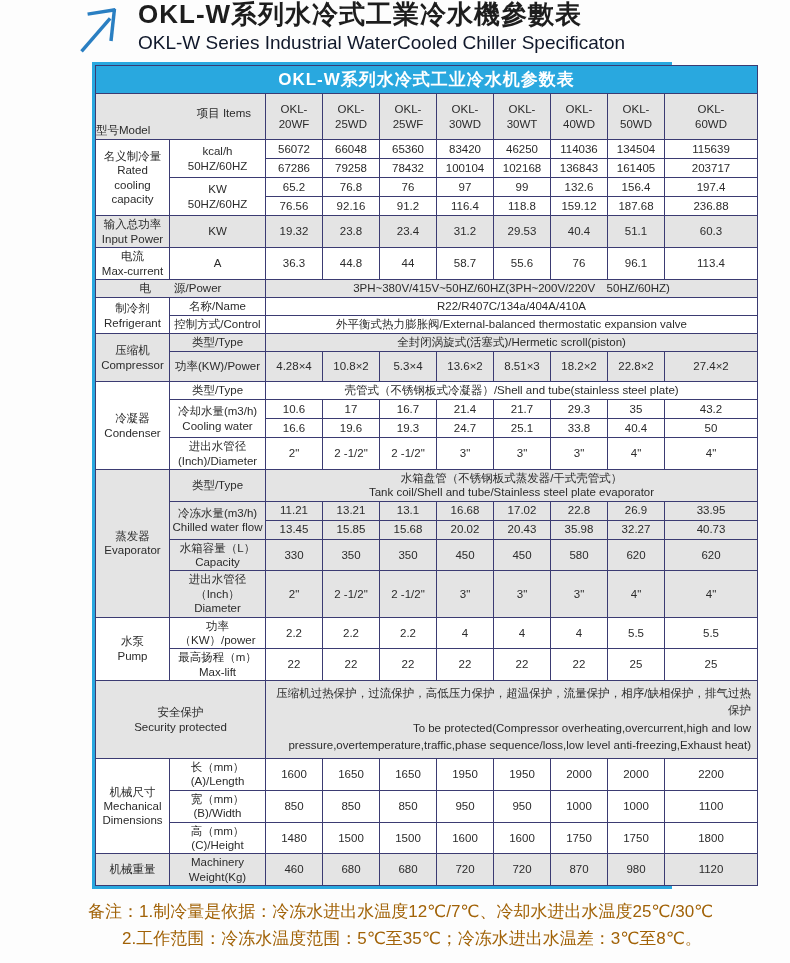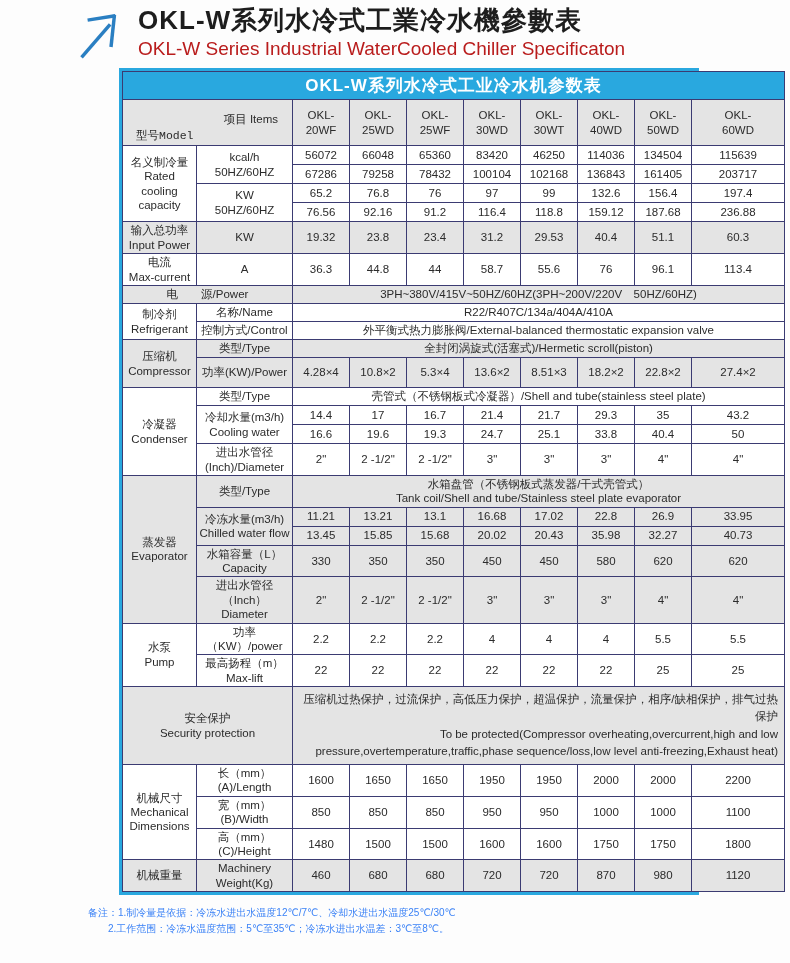--- a/index.html
+++ b/index.html
@@ -1,47 +1,47 @@
 <!DOCTYPE html>
 <html><head>
 <meta charset="utf-8">
 <style>
   html,body{margin:0;padding:0;background:#ffffff;}
   body{width:790px;font-family:"Liberation Sans","DejaVu Sans",sans-serif;color:#2b2b2b;}
-  .page{width:790px;min-height:963px;background:#fdfdfd;box-sizing:border-box;padding-top:6px;}
+  .page{width:790px;min-height:963px;background:#fdfdfd;box-sizing:border-box;padding-top:0;}
 
   
   .doc-header{display:flex;align-items:flex-start;gap:14px;padding-left:72px;margin-bottom:8px;}
   .logo{width:52px;height:52px;flex:0 0 auto;margin-top:2px;}
   .title-zh{font-size:26px;font-weight:bold;color:#1d1d1d;margin:0;line-height:1.15;letter-spacing:1px;}
-  .title-en{font-size:19px;font-weight:normal;color:#b91c1c;margin:2px 12px 0 0;line-height:1.15;}
+  .title-en{font-size:19px;font-weight:normal;color:#0f172a;margin:2px 12px 0 0;line-height:1.15;}
 
   
-  .tbl-wrap{margin-left:119px;width:580px;border:3px solid #29a8df;box-sizing:border-box;}
+  .tbl-wrap{margin-left:92px;width:580px;border:3px solid #29a8df;box-sizing:border-box;}
   table{border-collapse:collapse;width:100%;table-layout:fixed;}
   td,th{border:1px solid #3b3b72;font-size:11.5px;font-weight:normal;text-align:center;
         vertical-align:middle;padding:1px 2px;line-height:1.25;white-space:pre-line;
         overflow:hidden;}
   .tbl-title{background:#29a8df;color:#ffffff;font-size:17px;font-weight:bold;
              height:25px;letter-spacing:1px;white-space:normal;}
   .bg-g td,.bg-g th{background:#e4e4e4;}
   .bg-w td,.bg-w th{background:#ffffff;}
   .h18{height:18px}.h19{height:19px}.h26{height:26px}.h30{height:30px}.h32{height:32px}
   .cat{font-size:11.5px;}
   .corner{position:relative;height:30px;
     background-image:linear-gradient(to bottom right,transparent calc(50% - 1px),#3b3b72 calc(50% - 1px),#3b3b72 calc(50% + 1px),transparent calc(50% + 1px));}
   .bg-g .corner{background-color:#e4e4e4;}
-  .corner-model{position:absolute;left:13px;bottom:2px;font-size:11.5px;font-family:Liberation Mono, monospace;}
+  .corner-model{position:absolute;left:0;bottom:2px;font-size:11.5px;}
   .corner-items{position:absolute;right:14px;top:12px;font-size:11.5px;}
   .sec-cell{text-align:left;padding:4px 6px;line-height:1.5;white-space:normal;}
   .sec-cell div{white-space:normal;text-align:right;}
 
   
   .notes{margin:10px 0 0 88px;width:682px;}
-  .note{font-size:10px;line-height:1.58;color:#3b82f6;white-space:pre-wrap;}
+  .note{font-size:17px;line-height:1.58;color:#a16207;white-space:pre-wrap;}
 </style>
 </head>
 <body>
 
 <div class="page">
 
   <div class="doc-header">
     <svg class="logo" viewBox="0 0 60 60">
       <line x1="11" y1="57" x2="44" y2="19" stroke="#2a7fc2" stroke-width="4" stroke-linecap="butt"></line>
       <line x1="18" y1="14" x2="50" y2="9" stroke="#2a7fc2" stroke-width="4" stroke-linecap="butt"></line>
@@ -208,21 +208,21 @@
 
     <tr class="bg-w h18">
       <td rowspan="4" class="cat">冷凝器
 Condenser</td>
       <td>类型/Type</td>
       <td colspan="8">壳管式（不锈钢板式冷凝器）/Shell and tube(stainless steel plate)</td>
     </tr>
     <tr class="bg-w h19">
       <td rowspan="2">冷却水量(m3/h)
 Cooling water</td>
-      <td>14.4</td>
+      <td>10.6</td>
             <td>17</td>
             <td>16.7</td>
             <td>21.4</td>
             <td>21.7</td>
             <td>29.3</td>
             <td>35</td>
             <td>43.2</td>
     </tr>
     <tr class="bg-w h19">
       <td>16.6</td>
@@ -322,21 +322,21 @@
             <td>22</td>
             <td>22</td>
             <td>22</td>
             <td>22</td>
             <td>25</td>
             <td>25</td>
     </tr>
 
     <tr class="bg-g">
       <td colspan="2">安全保护
-Security protection</td>
+Security protected</td>
       <td colspan="8" class="sec-cell">
         <div>压缩机过热保护，过流保护，高低压力保护，超温保护，流量保护，相序/缺相保护，排气过热保护</div>
         <div>To be protected(Compressor overheating,overcurrent,high and low pressure,overtemperature,traffic,phase sequence/loss,low level anti-freezing,Exhaust heat)</div>
       </td>
     </tr>
 
     <tr class="bg-w h30">
       <td rowspan="3" class="cat">机械尺寸
 Mechanical
 Dimensions</td>

